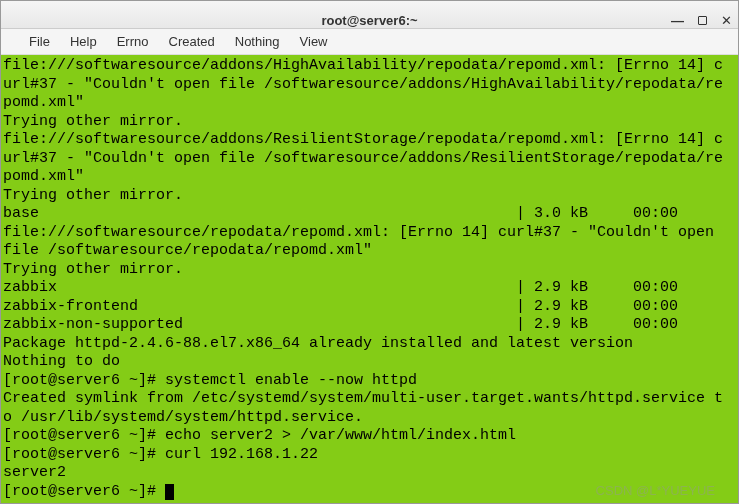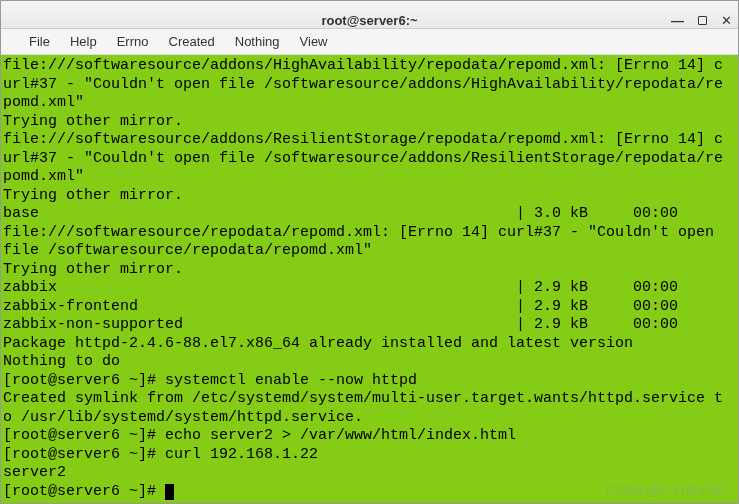--- a/index.html
+++ b/index.html
@@ -82,21 +82,21 @@
     }
     .cursor-block {
       background: #000;
       display: inline-block;
       width: 9px;
       height: 16px;
       vertical-align: text-bottom;
     }
     .watermark {
       position: absolute;
-      right: 14px;
+      right: 24px;
       bottom: 6px;
       color: rgba(150,150,150,0.45);
       font-size: 13px;
       font-family: sans-serif;
       pointer-events: none;
     }
   </style>
 </head>
 <body>
 

